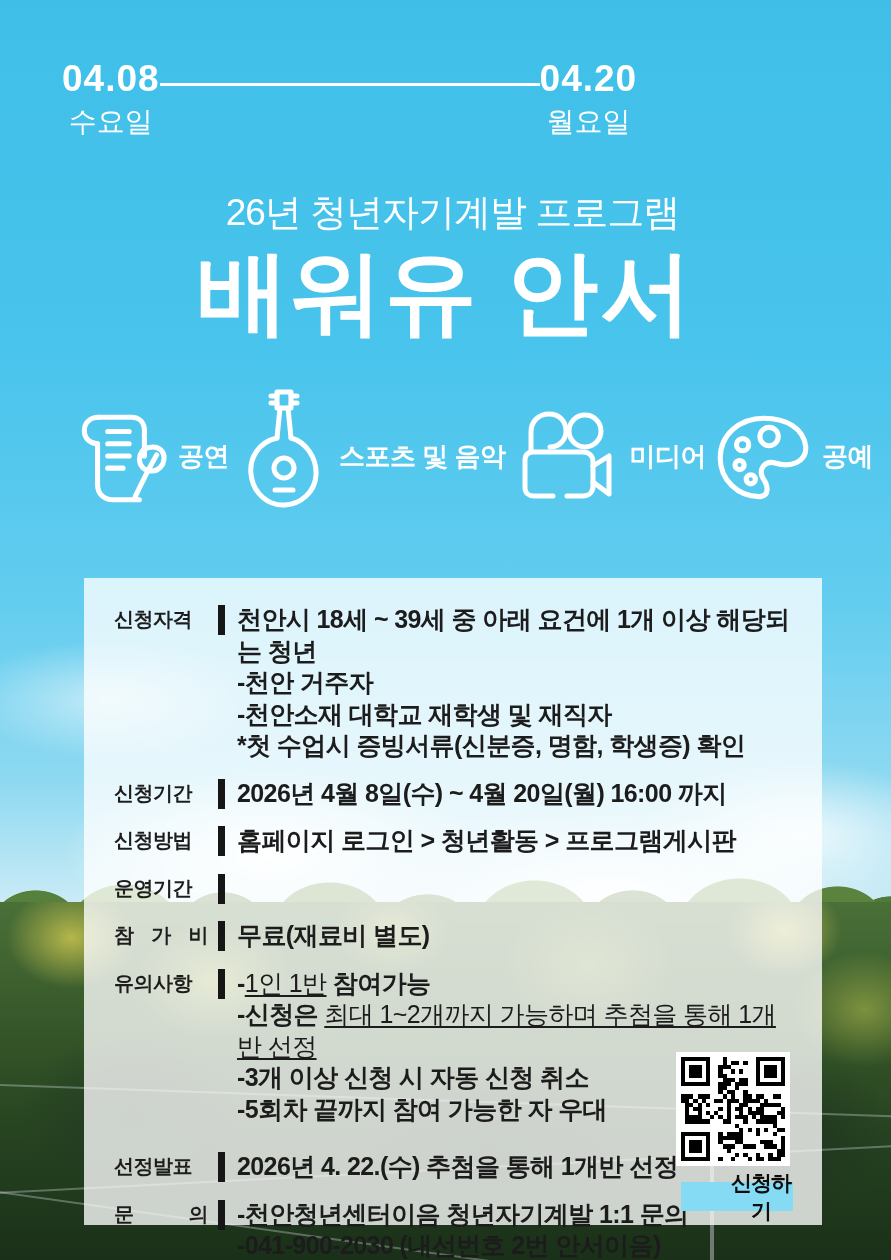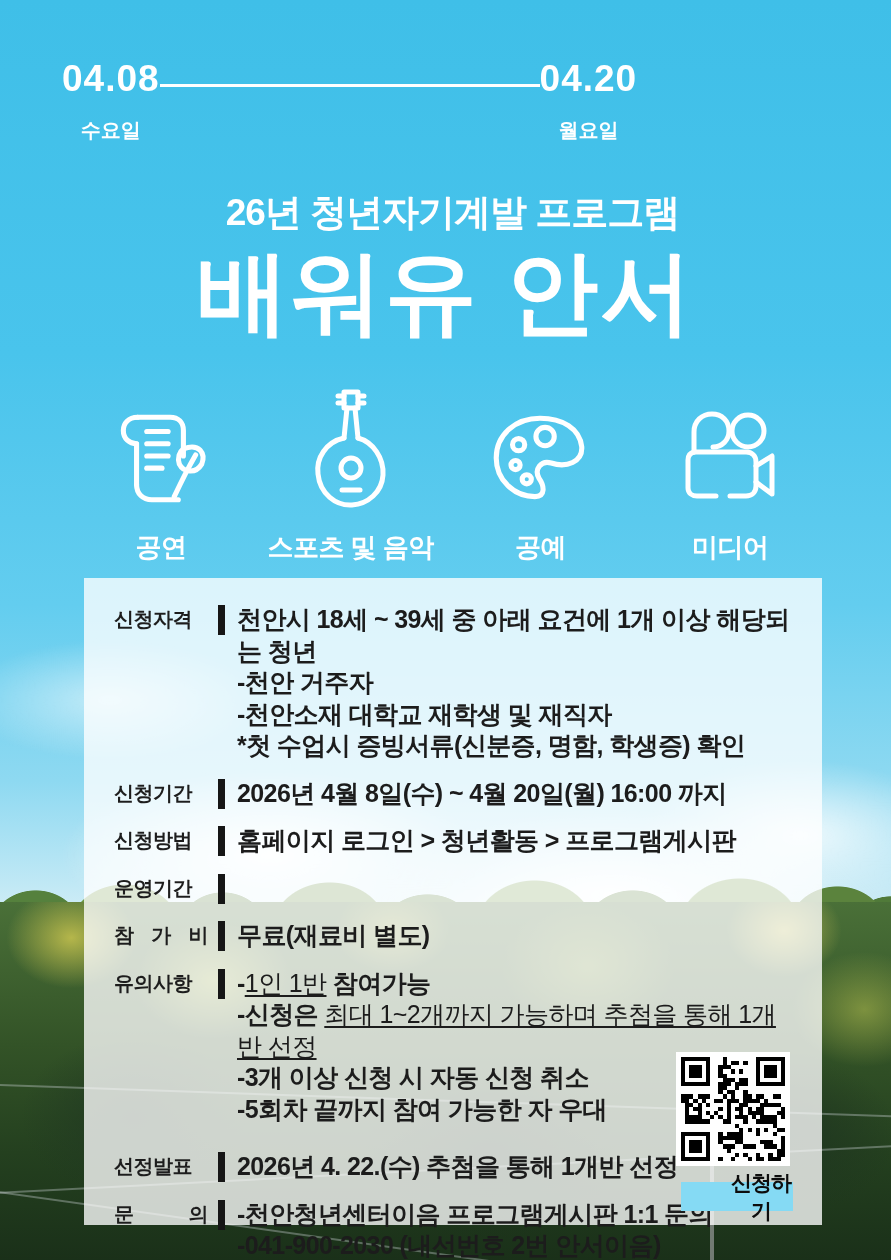--- a/index.html
+++ b/index.html
@@ -49,31 +49,31 @@
   .wire.w1 { left:-20px; top:1100px; width:950px; transform:rotate(2deg); }
   .wire.w2 { left:-20px; top:1168px; width:950px; transform:rotate(-3deg); }
   .wire.w3 { left:-60px; top:1225px; width:600px; transform:rotate(8deg); }
   .pole { position:absolute; left:710px; top:1145px; width:4px; height:115px; background:rgba(185,182,190,.55); }
 
   
   .dates { position:absolute; top:58px; left:62px; right:58px;
     display:flex; align-items:center; justify-content:flex-start; color:#fff; }
   .date-block { text-align:center; }
   .date-num { font-size:37px; font-weight:800; letter-spacing:1px; line-height:1.15; }
-  .date-day { font-size:20px; font-weight:700; margin-top:16px; }
+  .date-day { font-size:28px; font-weight:400; margin-top:2px; }
   .date-line { width:380px; height:3px; background:#fff; margin-top:-30px; }
 
   
   .titles { position:absolute; top:188px; left:0; right:0; text-align:center; color:#fff; }
-  .subtitle { font-size:37px; font-weight:700; letter-spacing:-1px;padding-left:14px; }
+  .subtitle { font-size:37px; font-weight:400; letter-spacing:-1px;padding-left:14px; }
   .main-title { font-size:92px; font-weight:900; letter-spacing:2px; line-height:1.1; margin-top:4px; }
 
   
   .categories { position:absolute; top:382px; left:66px; right:66px; display:flex; }
-  .category { flex:1; display:flex; flex-direction:column; align-items:center; }
+  .category { flex:1; display:flex; align-items:center; }
   .icon-box { height:136px; display:flex; align-items:flex-end; justify-content:center; }
   .icon-box svg { stroke:#fff; fill:none; stroke-width:5; stroke-linecap:round; stroke-linejoin:round; }
   .cat-label { margin-top:12px; color:#fff; font-size:26px; font-weight:700; letter-spacing:-0.5px; white-space:nowrap; }
 
   
   .info-box { position:absolute; left:84px; top:578px; width:738px; height:647px;
     background:rgba(255,255,255,.78); padding:26px 16px 0 30px; }
   .row { display:flex; align-items:flex-start; margin-bottom:16px; }
   .row.last-gap { margin-bottom:26px; }
   .row-label { width:94px; font-size:20px; font-weight:700; color:#1d1d1d; line-height:31.5px;
@@ -151,42 +151,42 @@
           <path d="M51 22 L48 52 M59 22 L62 52"></path>
           <path d="M48 52 C30 56 20 72 22 88 C24 108 40 120 56 119 C72 118 86 106 87 89 C88 72 77 56 62 52"></path>
           <circle cx="55" cy="82" r="10"></circle>
           <path d="M46 104 H64"></path>
         </svg>
       </div>
       <div class="cat-label">스포츠 및 음악</div>
     </div>
     <div class="category">
       <div class="icon-box">
+        <svg width="124" height="112" viewBox="0 0 124 112">
+          <path d="M26 46 V26 C26 15 34 8 44 8 C54 8 61 15 61 25 C61 34 54 41 45 41"></path>
+          <circle cx="80" cy="25" r="16"></circle>
+          <path d="M26 46 H78 C84 46 88 50 88 56 V80 C88 86 84 90 78 90 H62"></path>
+          <path d="M26 46 C22 47 20 50 20 54 V82 C20 87 24 90 29 90 H48"></path>
+          <path d="M88 60 L104 50 V88 L88 76"></path>
+        </svg>
+      </div>
+      <div class="cat-label">미디어</div>
+    </div>
+    <div class="category">
+      <div class="icon-box">
         <svg width="116" height="112" viewBox="0 0 110 110">
           <path d="M55 12 C30 12 12 29 12 51 C12 73 30 89 50 89 C61 89 59 78 54 71 C49 62 56 53 66 56 C81 61 97 55 96 40 C94 22 77 12 55 12 Z"></path>
           <circle cx="60" cy="30" r="9"></circle>
           <circle cx="34" cy="38" r="6"></circle>
           <circle cx="31" cy="58" r="4.5"></circle>
           <circle cx="42" cy="72" r="4.5"></circle>
         </svg>
       </div>
       <div class="cat-label">공예</div>
     </div>
-    <div class="category">
-      <div class="icon-box">
-        <svg width="124" height="112" viewBox="0 0 124 112">
-          <path d="M26 46 V26 C26 15 34 8 44 8 C54 8 61 15 61 25 C61 34 54 41 45 41"></path>
-          <circle cx="80" cy="25" r="16"></circle>
-          <path d="M26 46 H78 C84 46 88 50 88 56 V80 C88 86 84 90 78 90 H62"></path>
-          <path d="M26 46 C22 47 20 50 20 54 V82 C20 87 24 90 29 90 H48"></path>
-          <path d="M88 60 L104 50 V88 L88 76"></path>
-        </svg>
-      </div>
-      <div class="cat-label">미디어</div>
-    </div>
   </div>
 
   <div class="info-box">
 
     <div class="row">
       <div class="row-label">신청자격</div>
       <div class="row-bar"></div>
       <div class="row-content">
         <div>천안시 18세 ~ 39세 중 아래 요건에 1개 이상 해당되는 청년</div>
         <div>-천안 거주자</div>
@@ -232,21 +232,21 @@
     <div class="row">
       <div class="row-label">선정발표</div>
       <div class="row-bar"></div>
       <div class="row-content">2026년 4. 22.(수) 추첨을 통해 1개반 선정</div>
     </div>
 
     <div class="row">
       <div class="row-label">문 의</div>
       <div class="row-bar"></div>
       <div class="row-content">
-        <div>-천안청년센터이음 프로그램게시판 1:1 문의</div>
+        <div>-천안청년센터이음 청년자기계발 1:1 문의</div>
         <div>-041-900-2030 (내선번호 2번 안서이음)</div>
       </div>
     </div>
 
   </div>
 
   <div class="qr-wrap">
     <svg id="qr-svg" viewBox="0 0 25 25" fill="#000">
         <rect x="10" y="0" width="1" height="1"></rect>
         <rect x="10" y="1" width="1" height="1"></rect>

